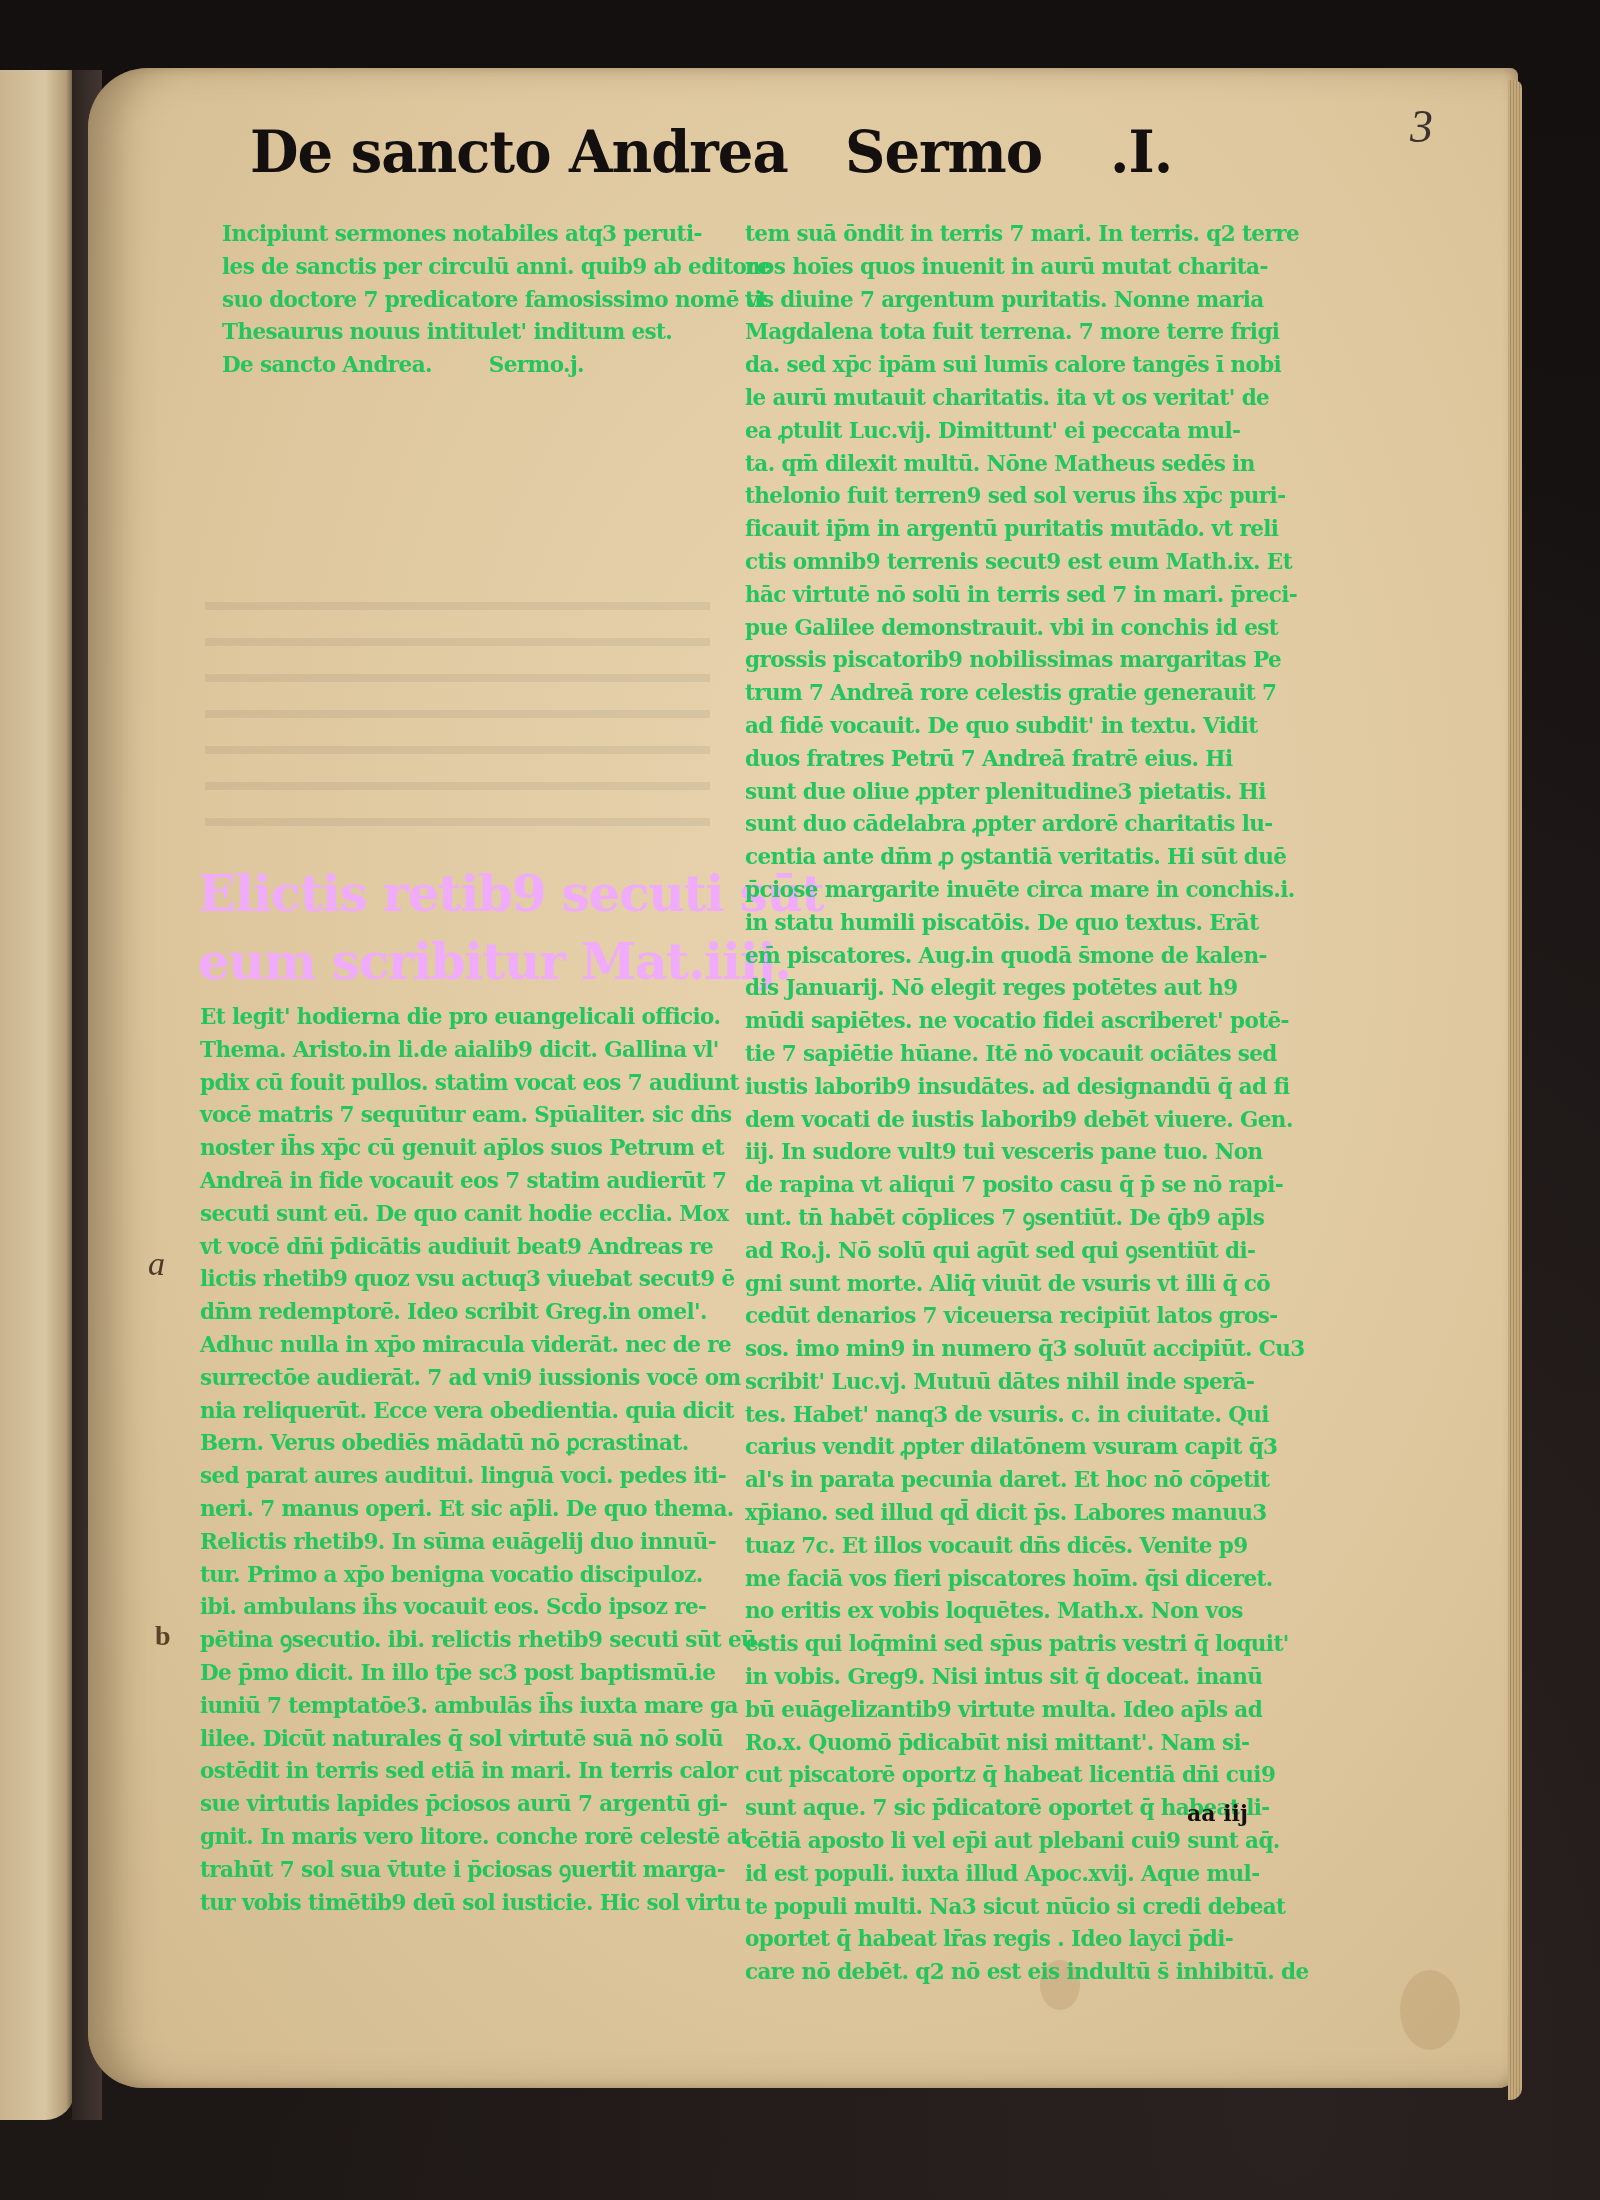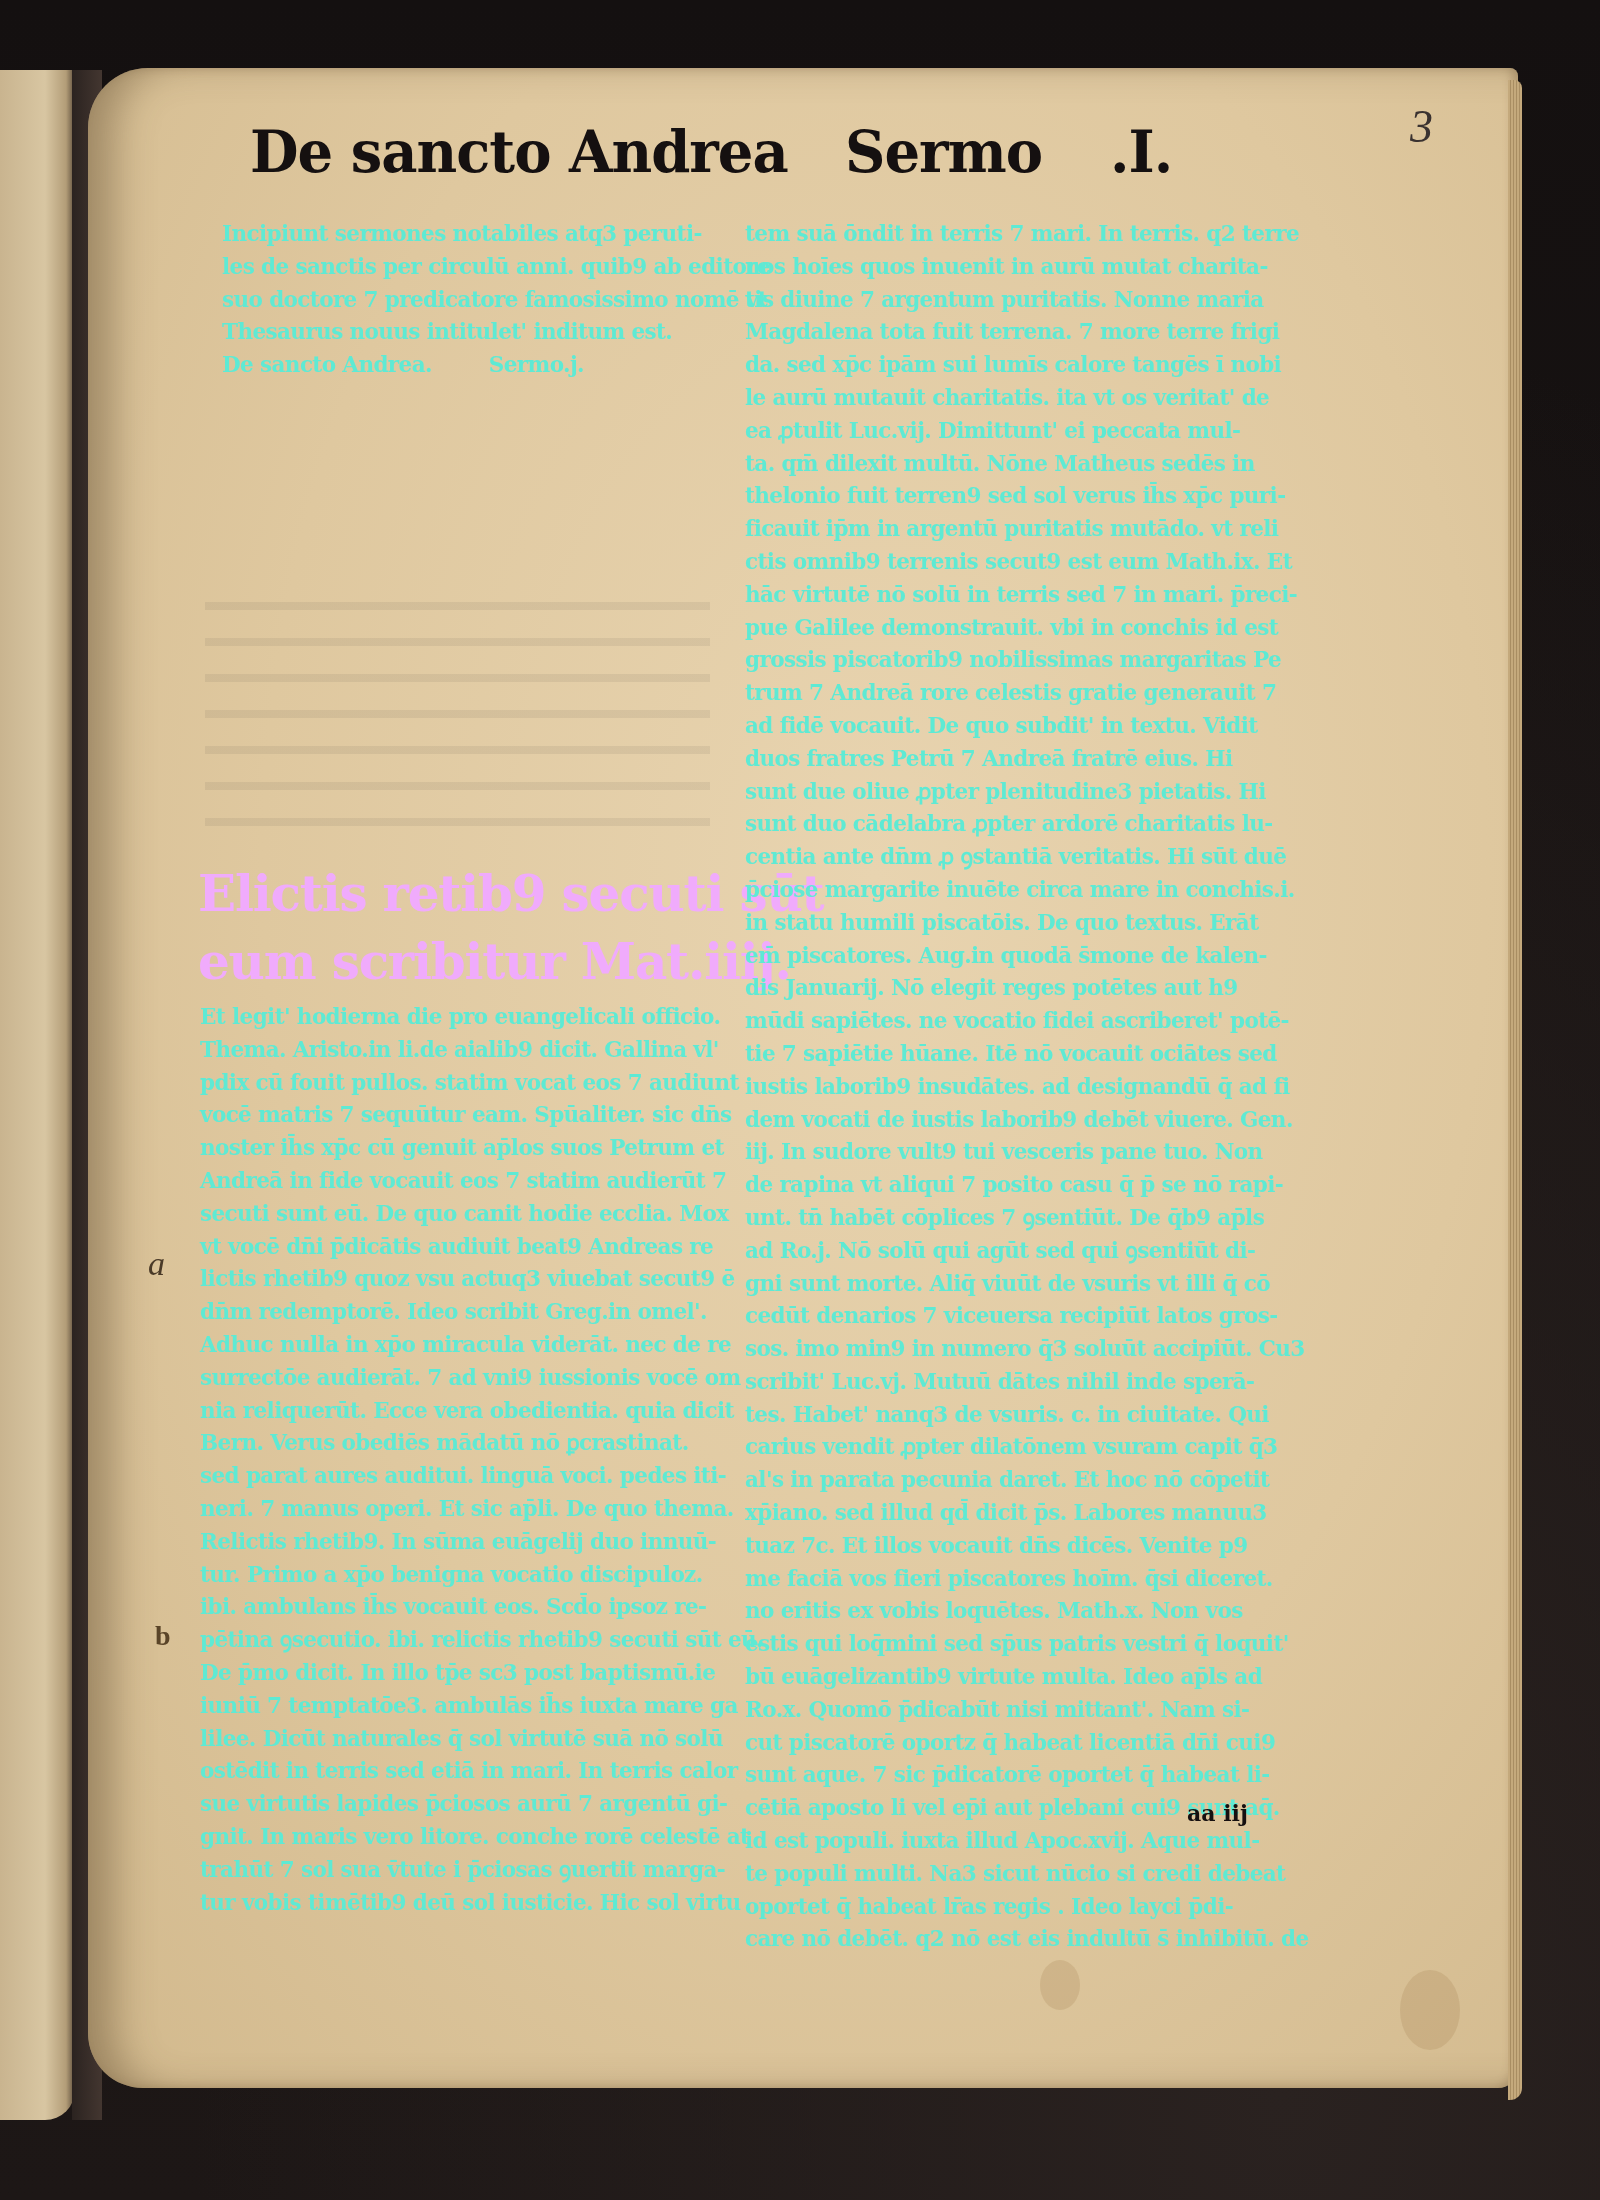--- a/index.html
+++ b/index.html
@@ -50,21 +50,21 @@
   }
   .rh-left { left:250px; }
   .rh-mid  { left:845px; }
   .rh-num  { left:1110px; }
   .folio-ms {
     position:absolute; left:1410px; top:100px; font-family:"Liberation Serif", serif;
     font-size:46px; color:#3a3230; font-style:italic;
   }
   .col {
     position:absolute; font-family:"DejaVu Serif", serif;
-    color:#5eead4; font-size:21.5px; line-height:32.8px; white-space:nowrap;
+    color:#22c55e; font-size:21.5px; line-height:32.8px; white-space:nowrap;
     letter-spacing:-0.6px; font-weight:bold;
   }
   .col-left-top { left:222px; top:218px; }
   .col-left-main { left:200px; top:1001px; }
   .col-right { left:745px; top:218px; }
   .col .line { display:block; }
   .incipit-title span { margin-right:50px; }
   .big-heading {
     position:absolute; left:198px; top:860px;
     font-family:"DejaVu Serif", serif; font-weight:bold; color:#f0abfc;
@@ -186,20 +186,21 @@
     <span class="line">sos. imo min9 in numero q̄3 soluūt accipiūt. Cu3</span>
     <span class="line">scribit' Luc.vj. Mutuū dātes nihil inde sperā-</span>
     <span class="line">tes. Habet' nanq3 de vsuris. c. in ciuitate. Qui</span>
     <span class="line">carius vendit ꝓpter dilatōnem vsuram capit q̄3</span>
     <span class="line">al's in parata pecunia daret. Et hoc nō cōpetit</span>
     <span class="line">xp̄iano. sed illud qd̄ dicit p̄s. Labores manuu3</span>
     <span class="line">tuaz 7c. Et illos vocauit dn̄s dicēs. Venite p9</span>
     <span class="line">me faciā vos fieri piscatores hoīm. q̄si diceret.</span>
     <span class="line">no eritis ex vobis loquētes. Math.x. Non vos</span>
     <span class="line">estis qui loq̄mini sed sp̄us patris vestri q̄ loquit'</span>
+    <span class="line">in vobis. Greg9. Nisi intus sit q̄ doceat. inanū</span>
     <span class="line">bū euāgelizantib9 virtute multa. Ideo ap̄ls ad</span>
     <span class="line">Ro.x. Quomō p̄dicabūt nisi mittant'. Nam si-</span>
     <span class="line">cut piscatorē oportz q̄ habeat licentiā dn̄i cui9</span>
     <span class="line">sunt aque. 7 sic p̄dicatorē oportet q̄ habeat li-</span>
     <span class="line">cētiā aposto li vel ep̄i aut plebani cui9 sunt aq̄.</span>
     <span class="line">id est populi. iuxta illud Apoc.xvij. Aque mul-</span>
     <span class="line">te populi multi. Na3 sicut nūcio si credi debeat</span>
     <span class="line">oportet q̄ habeat lr̄as regis . Ideo layci p̄di-</span>
     <span class="line">care nō debēt. q2 nō est eis indultū s̄ inhibitū. de</span>
   </div>

